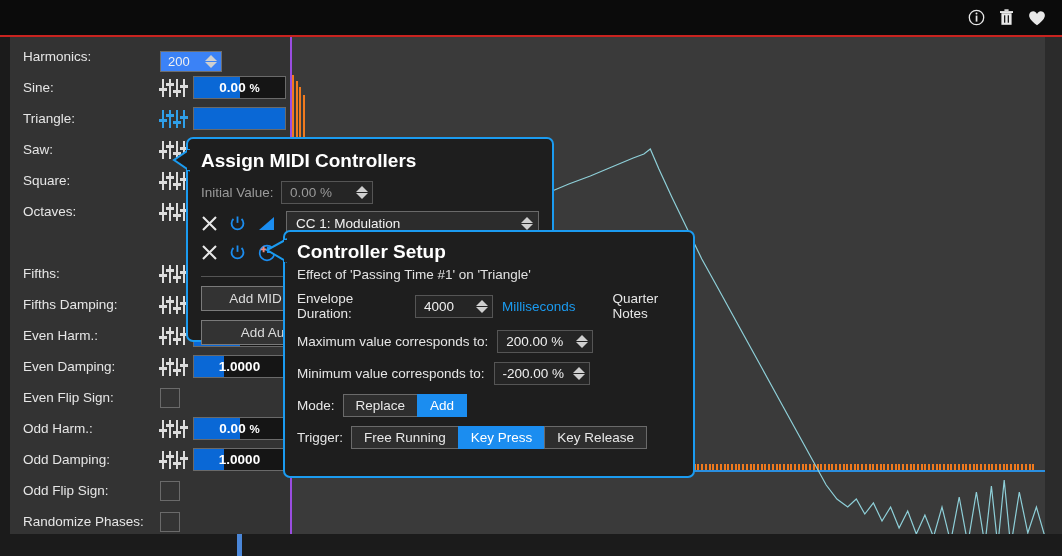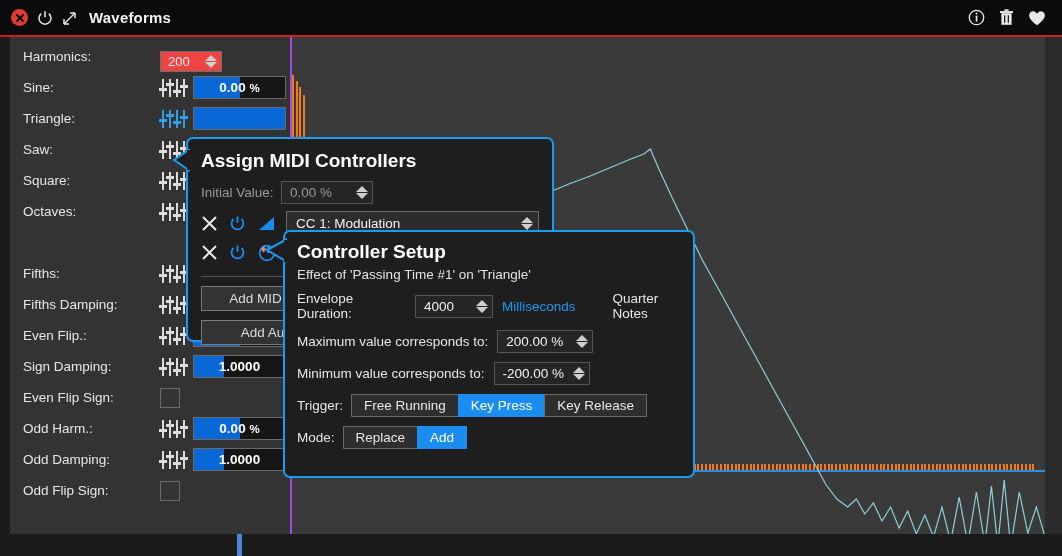--- a/index.html
+++ b/index.html
@@ -24,21 +24,21 @@
   
   .body{position:absolute;left:0;top:37px;width:1062px;height:519px;background:#1b1b1b;}
   .leftpane{position:absolute;left:10px;top:0;width:280px;height:497px;background:#333333;}
   .plot{position:absolute;left:290px;top:0;width:755px;height:497px;background:#3a3a3a;overflow:hidden;}
   .plotright{position:absolute;left:1045px;top:0;width:17px;height:519px;background:#2b2b2b;}
   .footer{position:absolute;left:10px;top:497px;width:1052px;height:22px;background:#1b1b1b;}
 
   
   .row{position:absolute;left:0;width:280px;height:31px;display:flex;align-items:center;}
   .lbl{color:#e6e6e6;font-size:13.5px;padding-left:13px;width:137px;flex:none;}
-  .spin{background:#ef4444;border:1px solid #6e6e6e;height:21px;width:62px;
+  .spin{background:#3b82f6;border:1px solid #6e6e6e;height:21px;width:62px;
         display:flex;align-items:center;justify-content:space-between;padding:0 4px 0 7px;box-sizing:border-box;margin-top:9px;}
   .spin span{color:#f0f0f0;font-size:13px;}
   .arrows{display:flex;flex-direction:column;gap:1px;}
   .ar-u{width:0;height:0;border-left:6px solid transparent;border-right:6px solid transparent;border-bottom:6px solid #cfcfcf;}
   .ar-d{width:0;height:0;border-left:6px solid transparent;border-right:6px solid transparent;border-top:6px solid #cfcfcf;}
 
   .sliders{width:27px;height:22px;flex:none;margin-right:6px;position:relative;}
   .sliders i{position:absolute;top:2px;width:2px;height:18px;background:#dcdcdc;}
   .sliders i:nth-child(1){left:2px;}
   .sliders i:nth-child(2){left:9px;}
@@ -102,37 +102,20 @@
   .blueline{position:absolute;left:0;top:433px;width:755px;height:2px;background:#2a8fe0;}
   .playhead{position:absolute;left:237px;top:497px;width:5px;height:50px;background:#4a86d8;z-index:5;}
   svg.wave{position:absolute;left:0;top:0;}
 </style>
 </head>
 <body>
 
 <div class="app">
 
   <div class="titlebar">
-    <div class="tb-left">
-      <span class="ic closebtn"></span>
-      <span class="ic">
-        <svg width="16" height="16" viewBox="0 0 16 16">
-          <path d="M4.2 3.6a6 6 0 1 0 7.6 0" fill="none" stroke="#e8e8e8" stroke-width="1.5"></path>
-          <line x1="8" y1="1.2" x2="8" y2="7.2" stroke="#e8e8e8" stroke-width="1.5"></line>
-        </svg>
-      </span>
-      <span class="ic">
-        <svg width="16" height="16" viewBox="0 0 16 16">
-          <line x1="2" y1="14" x2="13" y2="3" stroke="#e8e8e8" stroke-width="1.5"></line>
-          <path d="M13 3 L13 8 M13 3 L8 3" stroke="#e8e8e8" stroke-width="1.5" fill="none"></path>
-          <path d="M2 14 L7 14 M2 14 L2 9" stroke="#e8e8e8" stroke-width="1.5" fill="none"></path>
-        </svg>
-      </span>
-      <span class="tb-title">Waveforms</span>
-    </div>
     <div class="tb-right">
       <span class="ic">
         <svg width="17" height="17" viewBox="0 0 17 17">
           <circle cx="8.5" cy="8.5" r="7.2" fill="none" stroke="#e8e8e8" stroke-width="1.3"></circle>
           <circle cx="8.5" cy="4.6" r="1" fill="#e8e8e8"></circle>
           <rect x="7.7" y="6.6" width="1.7" height="6" fill="#e8e8e8"></rect>
         </svg>
       </span>
       <span class="ic">
         <svg width="15" height="17" viewBox="0 0 15 17">
@@ -492,38 +475,38 @@
             <b></b>
             <b></b>
             <b></b>
           </span>
           <div class="val">
             <span class="fill" style="width:100%"></span>
             <span class="txt"></span>
           </div>
         </div>
         <div class="row" style="top: 283px;">
-          <span class="lbl">Even Flip.:</span>
+          <span class="lbl">Even Harm.:</span>
           <span class="sliders">
             <i></i>
             <i></i>
             <i></i>
             <i></i>
             <b></b>
             <b></b>
             <b></b>
             <b></b>
           </span>
           <div class="val">
             <span class="fill" style="width:50%"></span>
             <span class="txt">0.00 <span class="unit">%</span></span>
           </div>
         </div>
         <div class="row" style="top: 314px;">
-          <span class="lbl">Sign Damping:</span>
+          <span class="lbl">Even Damping:</span>
           <span class="sliders">
             <i></i>
             <i></i>
             <i></i>
             <i></i>
             <b></b>
             <b></b>
             <b></b>
             <b></b>
           </span>
@@ -565,20 +548,24 @@
             <b></b>
             <b></b>
           </span>
           <div class="val">
             <span class="fill" style="width:33%"></span>
             <span class="txt">1.0000</span>
           </div>
         </div>
         <div class="row" style="top: 438px; align-items: center;">
           <span class="lbl">Odd Flip Sign:</span>
+          <span class="chk"></span>
+        </div>
+        <div class="row" style="top: 469px;">
+          <span class="lbl">Randomize Phases:</span>
           <span class="chk"></span>
         </div>
       </div>
 
     <div class="popA">
       <svg class="tailA" viewBox="0 0 18 24">
         <path d="M18 0 L2 11 L18 22" fill="#1e1e1e" stroke="#1b9bf0" stroke-width="2"></path>
         <rect x="15" y="1" width="5" height="20" fill="#1e1e1e"></rect>
       </svg>
       <h2>Assign MIDI Controllers</h2>
@@ -684,32 +671,32 @@
         <div class="spin2 on" style="min-width:96px">
           <span>-200.00 %</span>
           <span class="arrows">
               <i class="ar-u"></i>
               <i class="ar-d"></i>
             </span>
         </div>
       </div>
 
       <div class="rowB">
+        <span class="cap">Mode:</span>
+        <div class="segs" id="mode-segs">
+            <button class="seg">Replace</button>
+            <button class="seg active">Add</button>
+          </div>
+      </div>
+
+      <div class="rowB">
         <span class="cap">Trigger:</span>
         <div class="segs" id="trigger-segs">
             <button class="seg">Free Running</button>
             <button class="seg active">Key Press</button>
             <button class="seg">Key Release</button>
           </div>
       </div>
-
-      <div class="rowB">
-        <span class="cap">Mode:</span>
-        <div class="segs" id="mode-segs">
-            <button class="seg">Replace</button>
-            <button class="seg active">Add</button>
-          </div>
-      </div>
     </div>
 
     <div class="footer"></div>
   </div>
 </div>
 
 </body></html>

